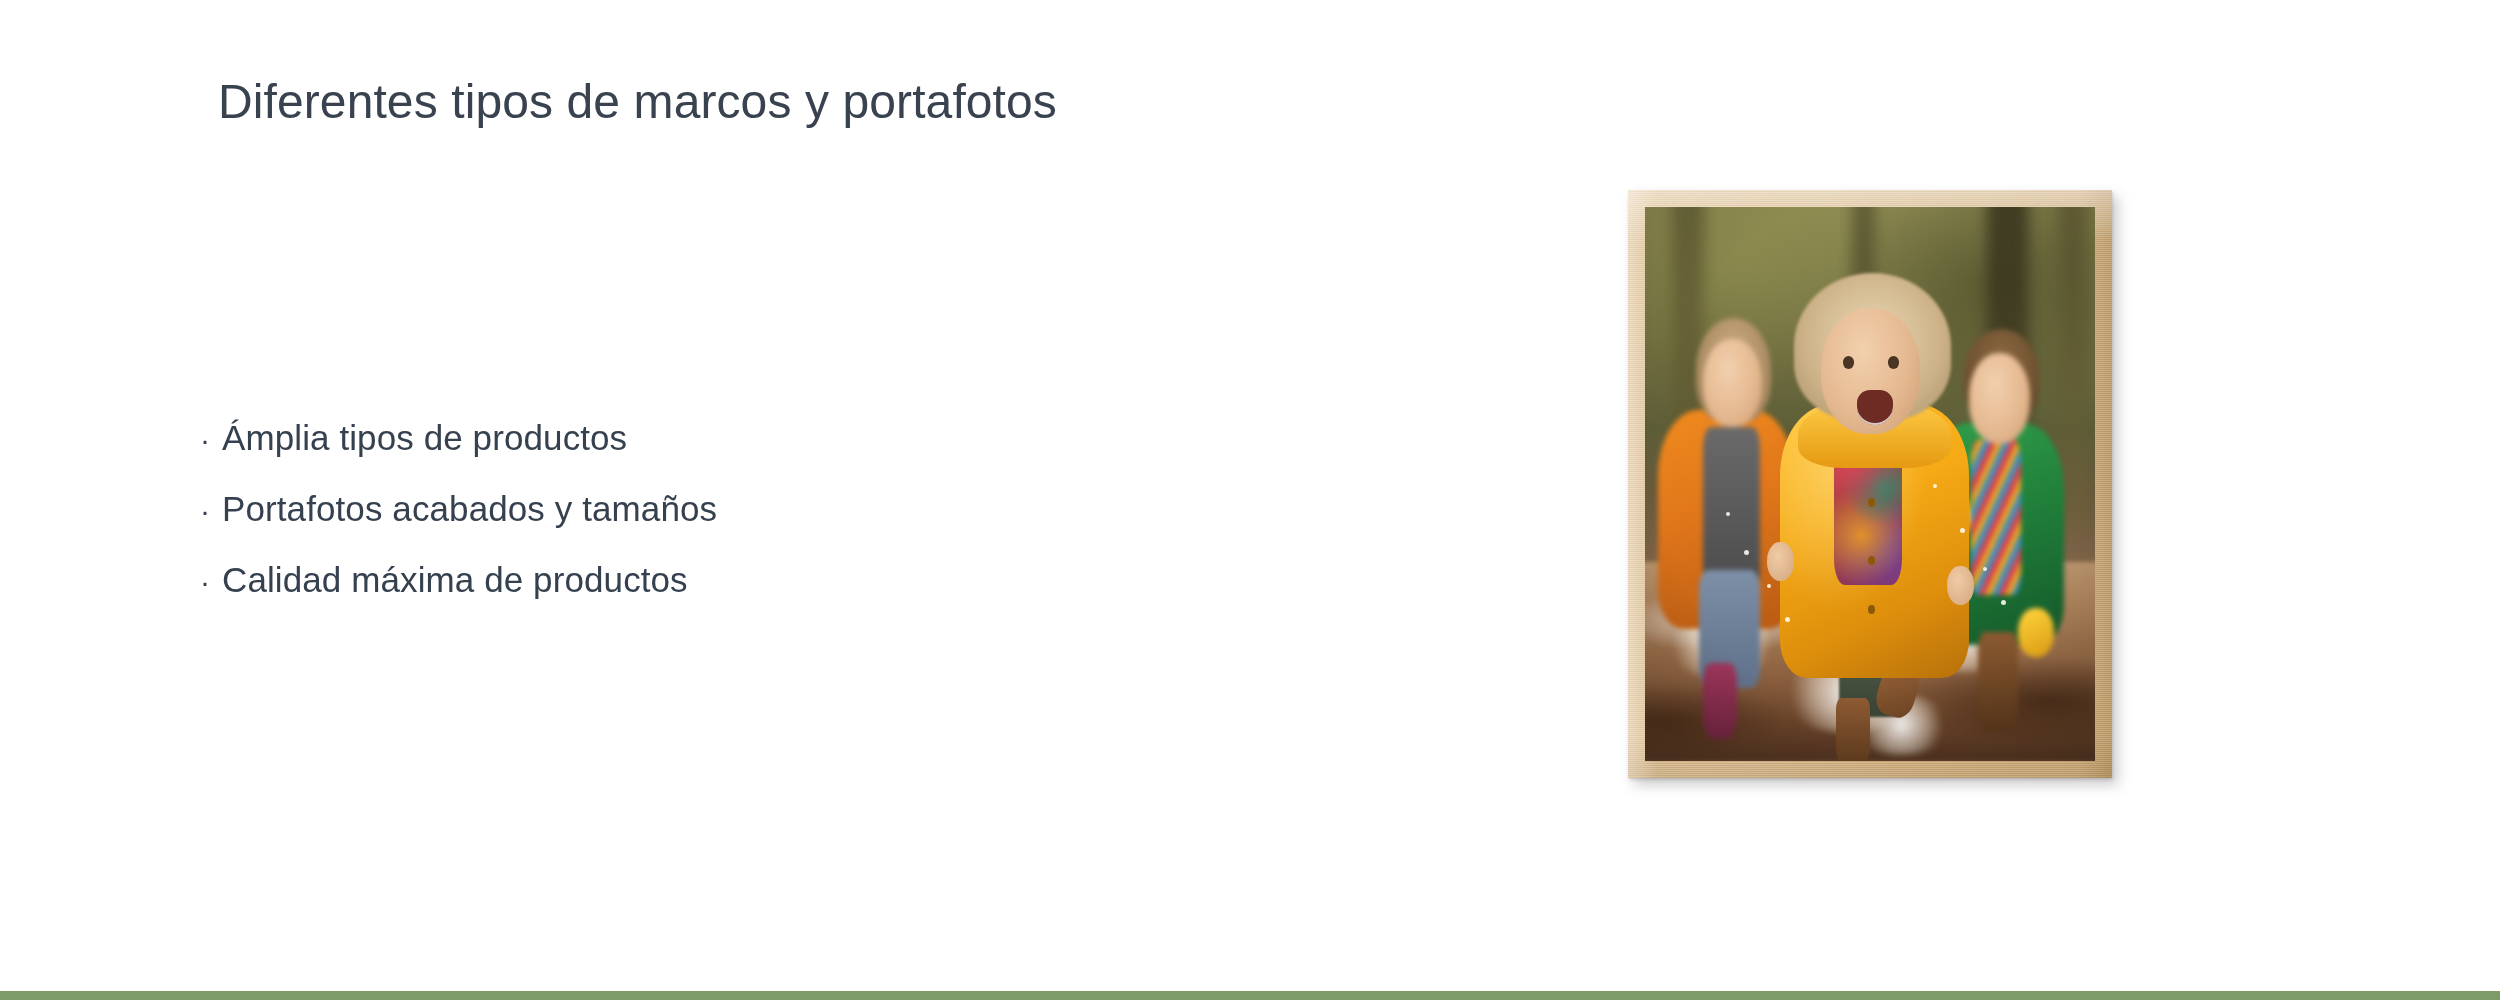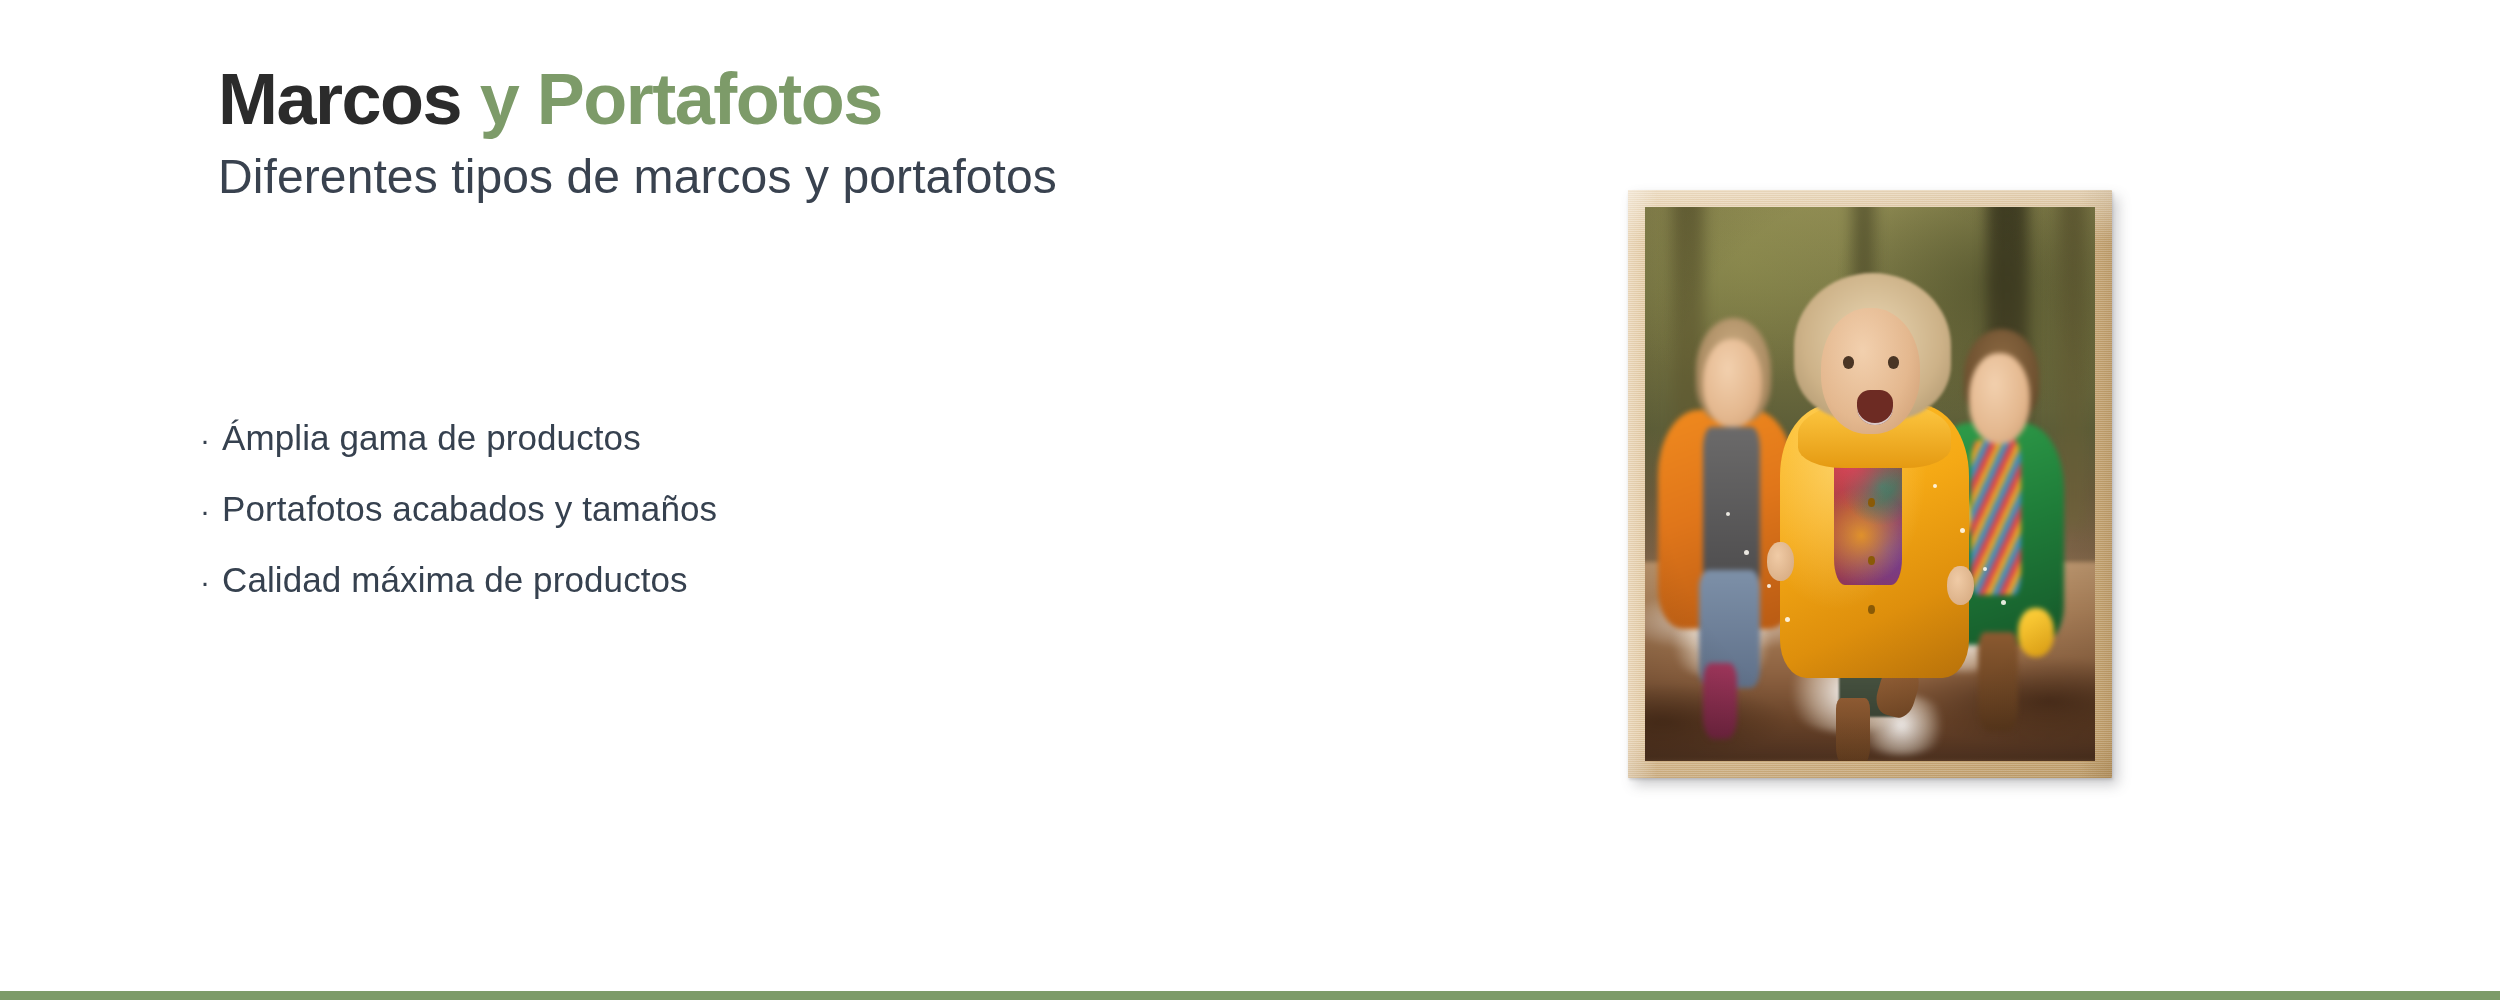--- a/index.html
+++ b/index.html
@@ -301,30 +301,27 @@
     height: 9px;
     background: #7d9b69;
   }
 </style>
 </head>
 <body>
 
 <div class="slide">
 
   <div class="text-col">
-    <h1 class="title">
-      <span class="t-dark">Marcos</span><span class="t-dark">&nbsp;</span><span class="t-green">y Portafotos</span>
-    </h1>
     <p class="subtitle">Diferentes tipos de marcos y portafotos</p>
   </div>
 
   <ul class="bullets">
     <li>
       <span class="bullet-dot">·</span>
-      <span>Ámplia gama de productos</span>
+      <span>Ámplia tipos de productos</span>
     </li>
     <li>
       <span class="bullet-dot">·</span>
       <span>Portafotos acabados y tamaños</span>
     </li>
     <li>
       <span class="bullet-dot">·</span>
       <span>Calidad máxima de productos</span>
     </li>
   </ul>

